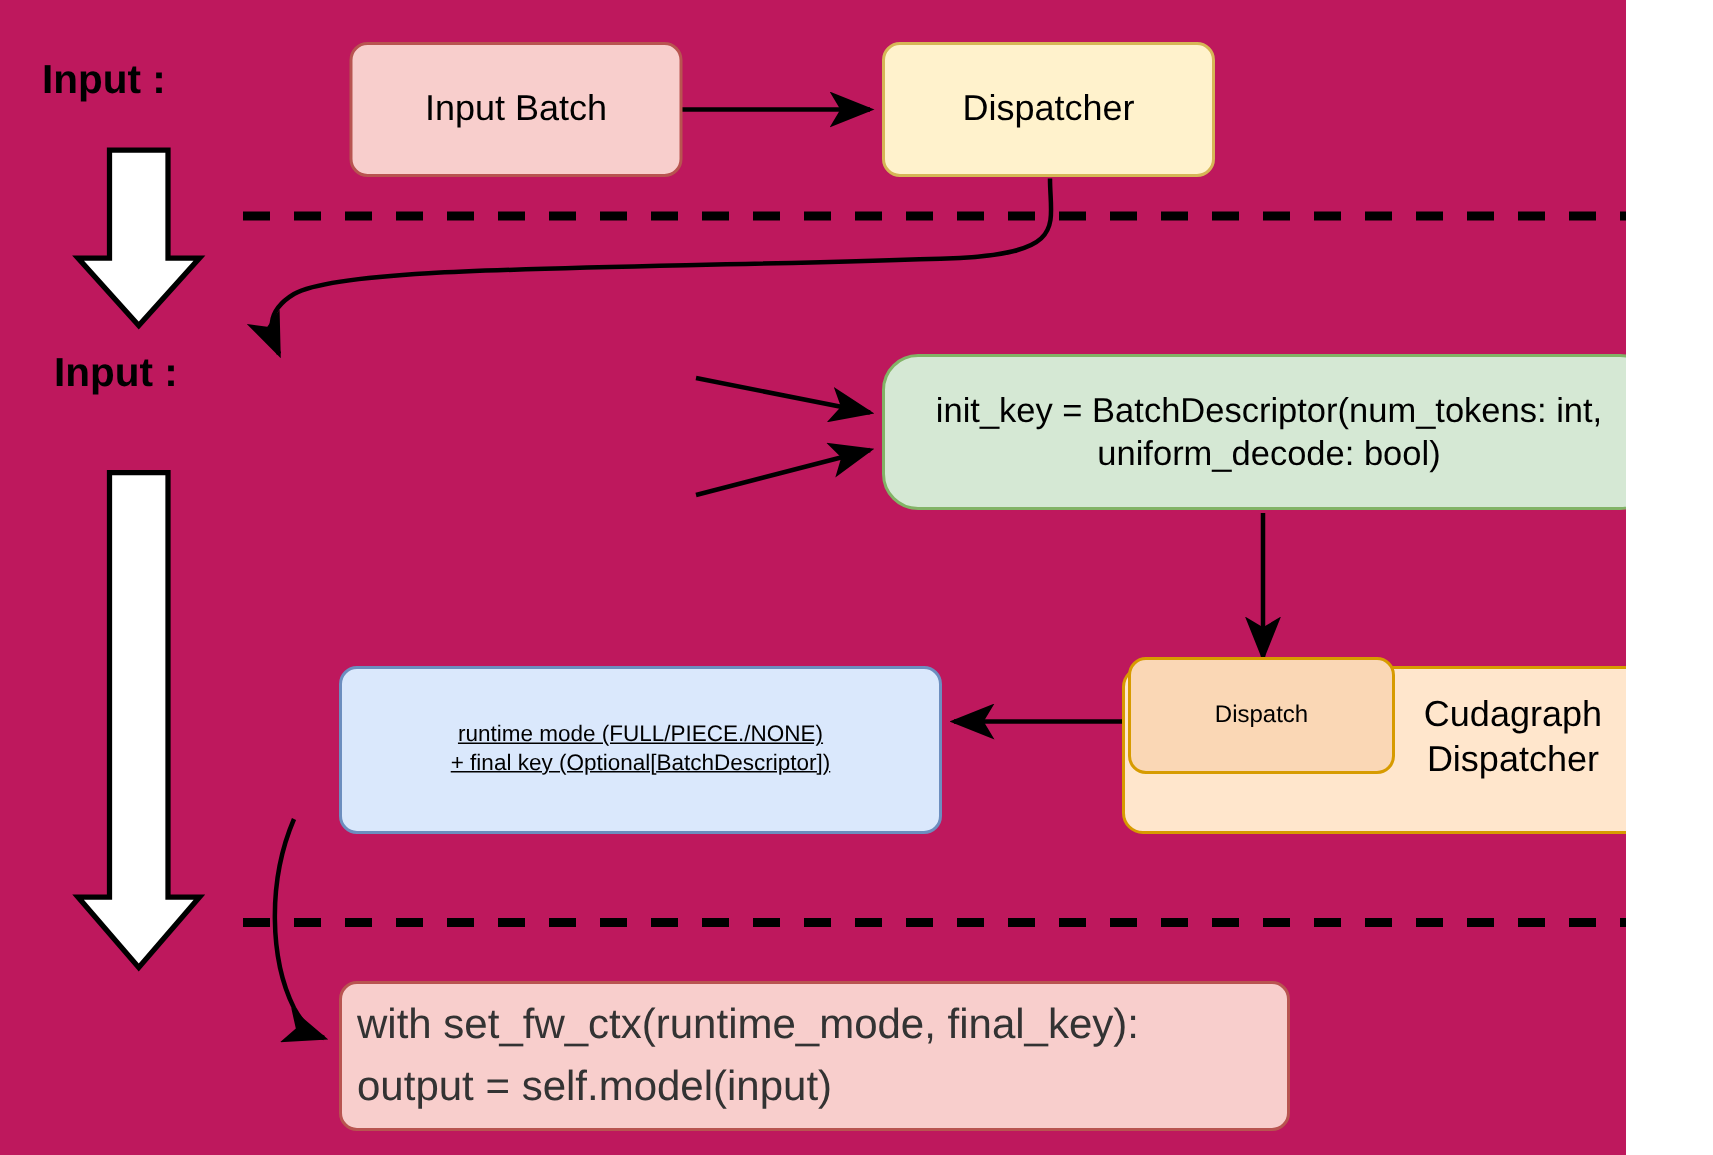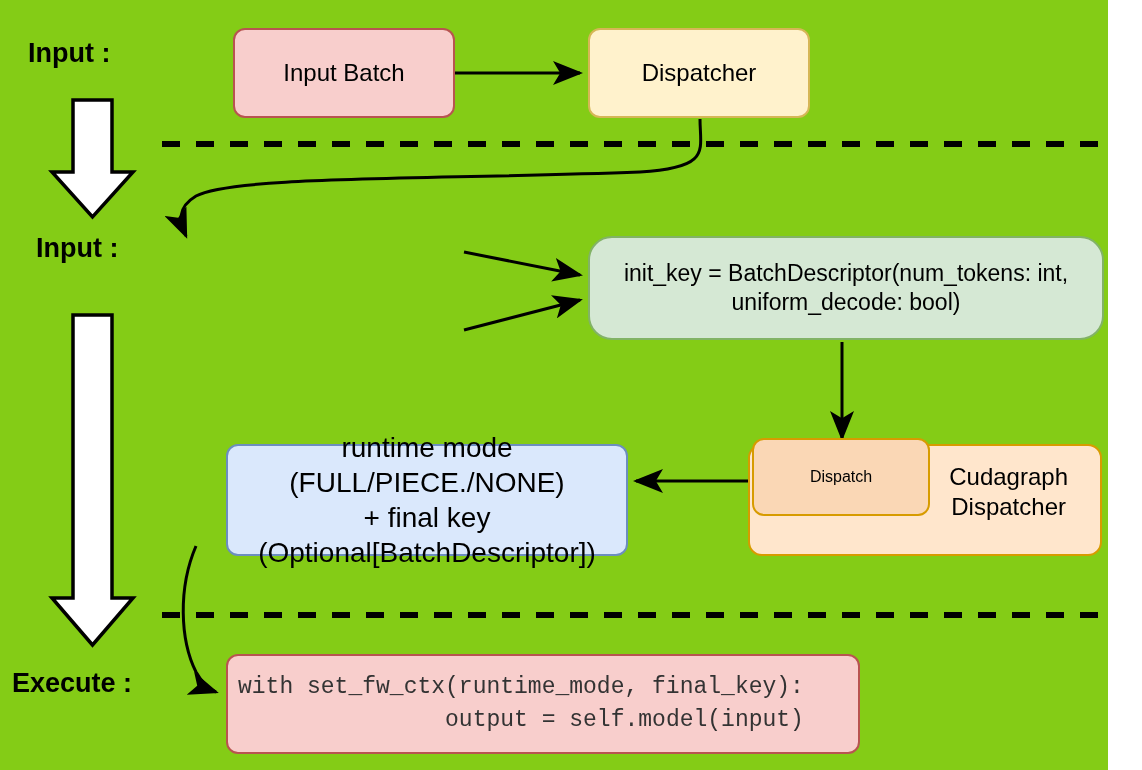--- a/index.html
+++ b/index.html
@@ -7,23 +7,22 @@
     padding: 0;
     background: #ffffff;
   }
   body {
     font-family: "Liberation Sans", sans-serif;
   }
   #stage {
     position: relative;
     width: 1084px;
     height: 770px;
-    background: #84cc16;
+    background: #be185d;
     overflow: hidden;
-    padding-left: 24px;
   }
   .node {
     position: absolute;
     box-sizing: border-box;
     display: flex;
     align-items: center;
     justify-content: center;
     text-align: center;
     border-radius: 12px;
     border-width: 2px;
@@ -34,58 +33,57 @@
   }
   .stage-label {
     position: absolute;
     font-weight: bold;
     font-size: 27px;
     color: #000000;
     letter-spacing: 0px;
     white-space: nowrap;
   }
   .code-node {
-    font-family: Liberation Mono, monospace;
-    font-size: 23px;
+    font-family: Liberation Sans, sans-serif;
+    font-size: 28px;
     justify-content: flex-start;
-    text-align: right;
+    text-align: left;
     padding-left: 10px;
     line-height: 1.45;
     color: #333333;
   }
   svg.overlay {
     position: absolute;
     left: 0;
     top: 0;
     width: 1142px;
     height: 770px;
     pointer-events: none;
   }
   .n-input-batch   { left:210px; top:28px;  width:222px; height:90px;  background:#f8cecc; border-color:#b85450; font-size:24px;margin-left:23px; }
   .n-preprocess    { left:588px; top:28px;  width:222px; height:90px;  background:#fff2cc; border-color:#d6b656; font-size:24px; }
   .n-cg-padding    { left:226px; top:214px; width:236px; height:68px;  background:#e1d5e7; border-color:#9673a6; font-size:24px; }
   .n-uniform-dec   { left:226px; top:296px; width:236px; height:68px;  background:#e1d5e7; border-color:#9673a6; font-size:24px; }
   .n-init-key      { left:588px; top:236px; width:516px; height:104px; background:#d5e8d4; border-color:#82b366; font-size:23px;border-radius:24px; }
   .n-cudagraph     { left:748px; top:444px; width:354px; height:112px; background:#ffe6cc; border-color:#d79b00;
                      align-items:flex-start; justify-content:flex-end; font-size:24px; padding:16px 32px 0 0; border-radius:14px; }
   .n-dispatch      { left:752px; top:438px; width:178px; height:78px;  background:#fad7b5; border-color:#d79b00; font-size:16px;justify-content:center; }
-  .n-runtime-mode  { left:226px; top:444px; width:402px; height:112px; background:#dae8fc; border-color:#6c8ebf; font-size:28px; }
+  .n-runtime-mode  { left:226px; top:444px; width:402px; height:112px; background:#dae8fc; border-color:#6c8ebf; font-size:15px;text-decoration:underline; }
   .n-execute-code  { left:226px; top:654px; width:634px; height:100px; background:#f8cecc; border-color:#b85450; }
   .lbl-input       { left:28px;  top:38px; }
   .lbl-plan        { left:36px;  top:233px; }
   .lbl-execute     { left:12px;  top:668px; }
 </style>
 </head>
 <body>
 
 <div id="stage">
 
   <div class="stage-label lbl-input">Input :</div>
   <div class="stage-label lbl-plan">Input :</div>
-  <div class="stage-label lbl-execute">Execute :</div>
 
   <svg class="overlay" viewBox="0 0 1142 770">
     <defs>
       <marker id="arrowhead" markerWidth="10" markerHeight="8" refX="9" refY="4" orient="auto" markerUnits="strokeWidth">
         <path d="M0,0 L10,4 L0,8 L2.4,4 z" fill="#000000"></path>
       </marker>
     </defs>
 
     <line x1="162" y1="144" x2="1104" y2="144" stroke="#000000" stroke-width="6" stroke-dasharray="18 16" stroke-linecap="butt"></line>
     <line x1="162" y1="615" x2="1104" y2="615" stroke="#000000" stroke-width="6" stroke-dasharray="18 16" stroke-linecap="butt"></line>

